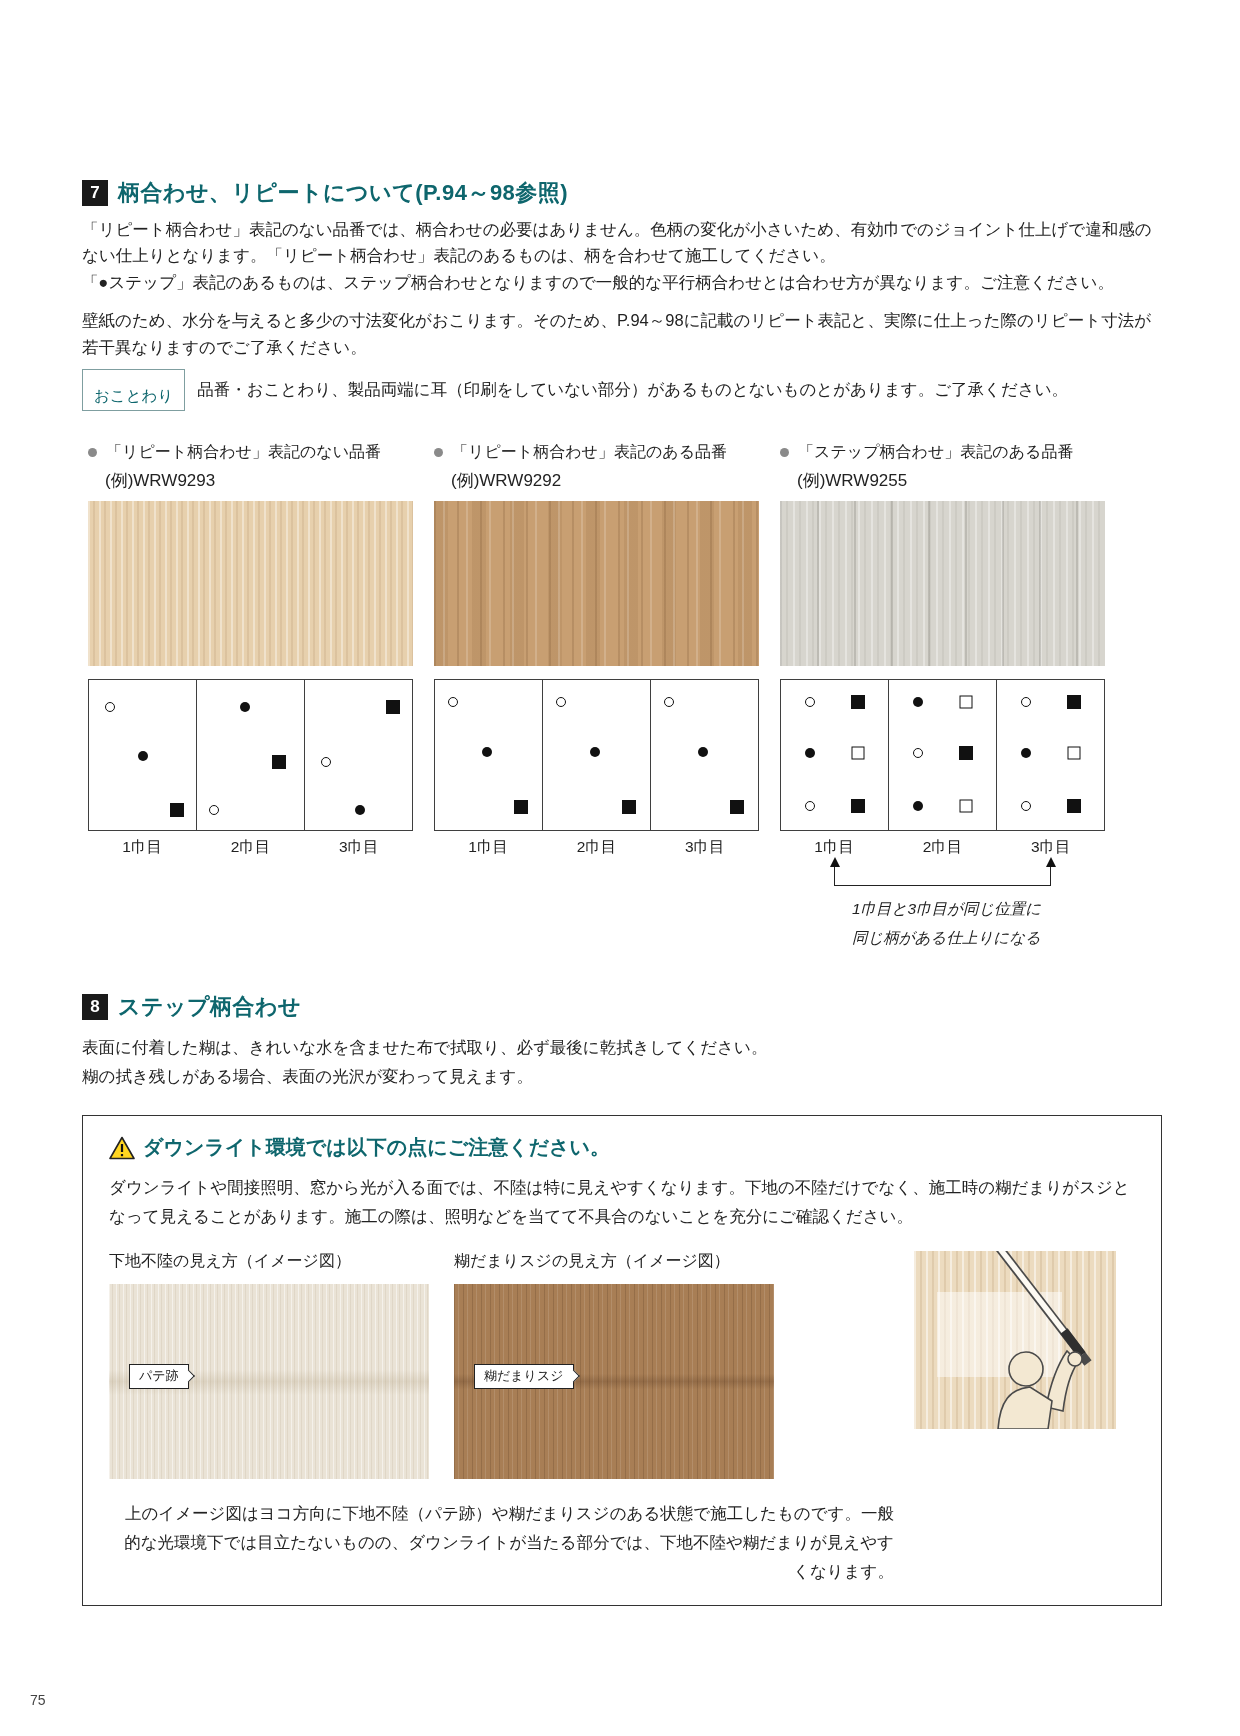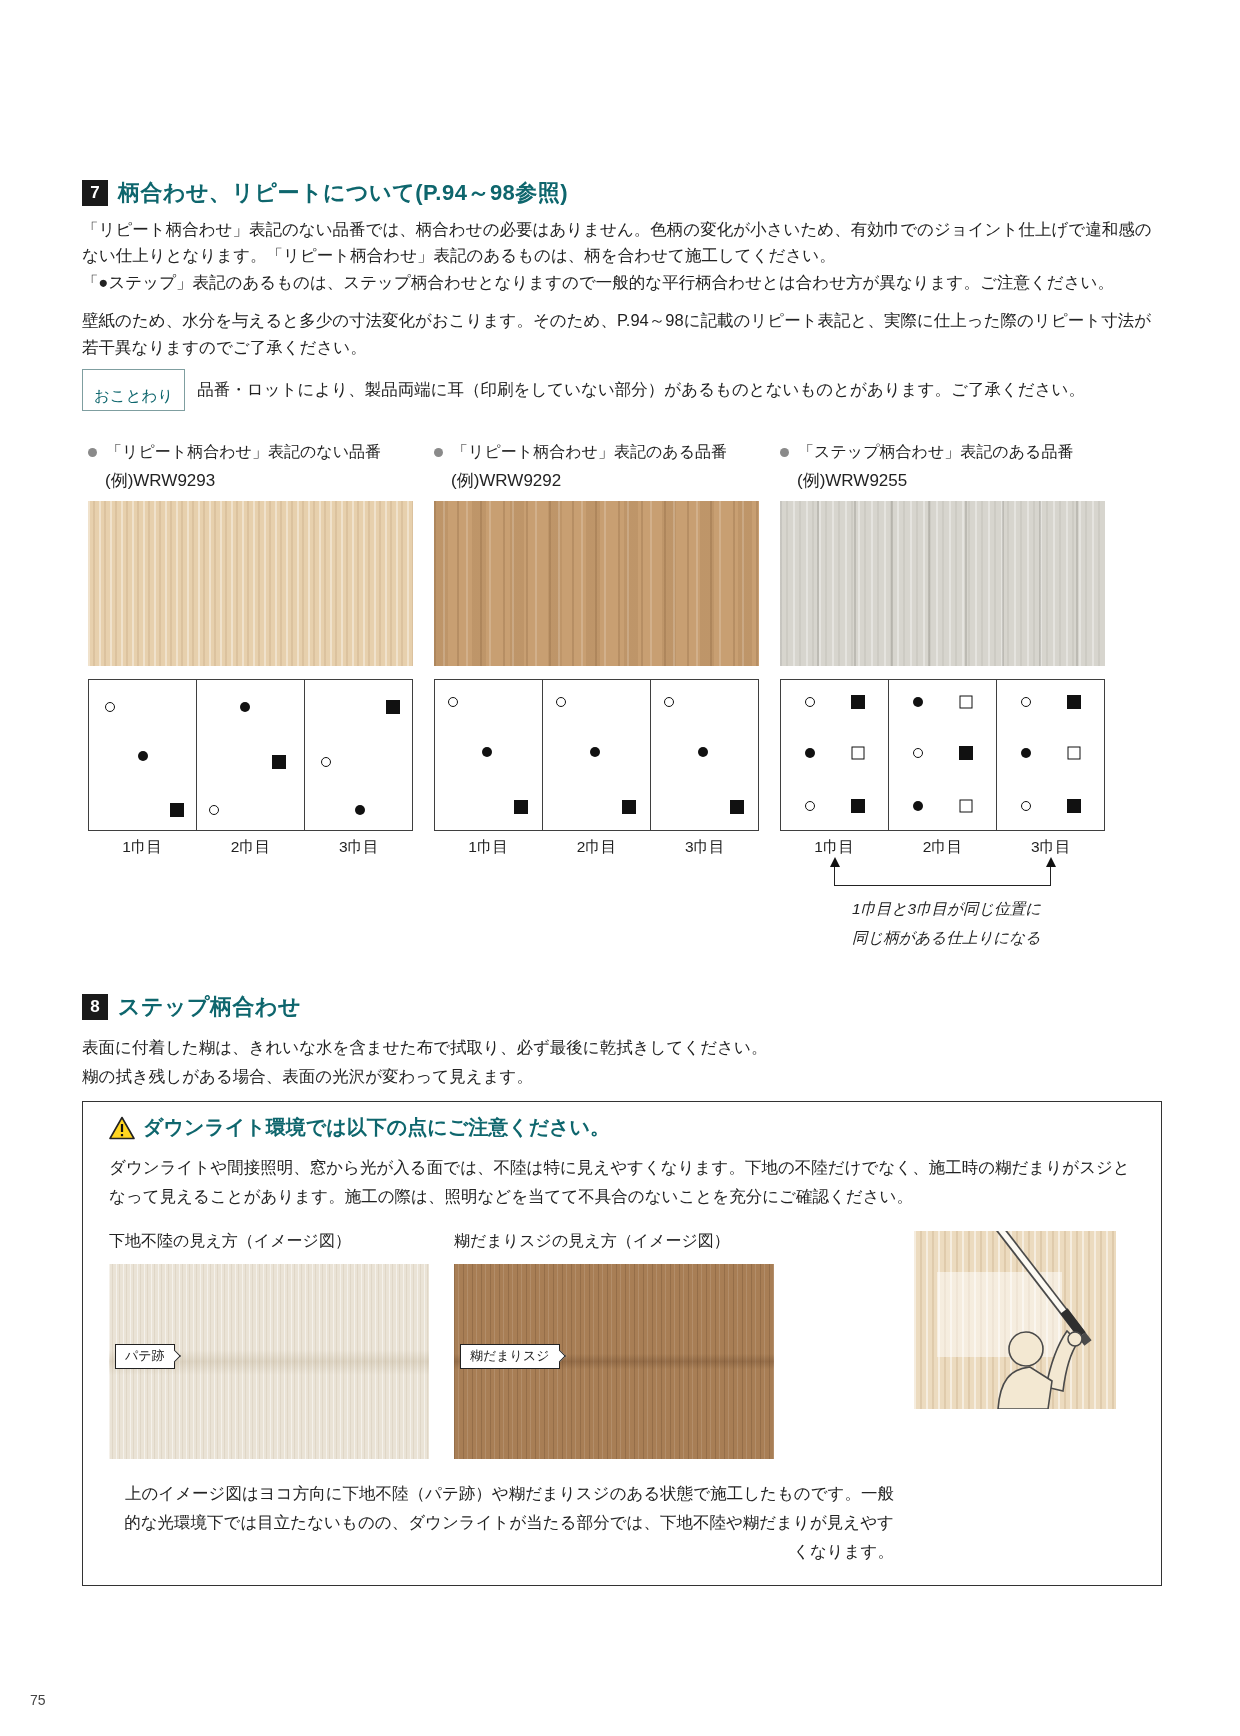--- a/index.html
+++ b/index.html
@@ -72,42 +72,42 @@
     border-left:5px solid transparent; border-right:5px solid transparent; border-bottom:10px solid #111;
   }
   .bracket::before { left:-5.5px; } .bracket::after { right:-5.5px; }
   .step-note { margin:9px 0 0 72px; font-size:15.5px; line-height:1.85;font-style:italic; }
 
   .sec8 { margin-top:40px; }
   .sec8 .body-p { margin-top:2px; }
   .sec8-text { margin-top:12px; }
 
   
-  .caution-box { border:1.5px solid #333; margin-top:12px; padding:12px 26px 20px; }
+  .caution-box { border:1.5px solid #333; margin-top:26px; padding:18px 26px 20px; }
   .cb-title { display:flex; align-items:center; gap:8px; font-size:20px; font-weight:bold; color:var(--accent,#0e666d); }
   .warn-icon { flex:none; width:26px; height:24px; display:block; }
   .cb-body { margin-top:12px; font-size:16.5px; line-height:1.75; }
   .cb-content { display:flex; margin-top:20px; }
   .cb-left { width:775px; }
   .cb-captions { display:flex; font-size:16px; }
   .cb-captions span:first-child { width:345px; }
   .cb-images { display:flex; gap:25px; margin-top:12px; }
   .cb-img { width:320px; height:195px; position:relative; }
   .img-putty { background:
     linear-gradient(180deg, rgba(0,0,0,0) 44%, rgba(160,140,105,.20) 50%, rgba(0,0,0,0) 57%),
     repeating-linear-gradient(90deg, rgba(255,255,255,.5) 0 1px, rgba(0,0,0,0) 1px 3px,
       rgba(170,150,120,.16) 3px 4px, rgba(0,0,0,0) 4px 7px),
     #eae3d6; }
   .img-glue { background:
     linear-gradient(180deg, rgba(0,0,0,0) 46%, rgba(70,40,20,.22) 50%, rgba(0,0,0,0) 54%),
     repeating-linear-gradient(90deg, rgba(60,35,15,.18) 0 1px, rgba(0,0,0,0) 1px 4px,
       rgba(255,255,255,.12) 4px 5px, rgba(0,0,0,0) 5px 9px),
     #a87e55; }
   .callout {
-    position:absolute; left:6px; top:41%;
+    position:absolute; left:20px; top:41%;
     background:#fff; border:1px solid #222; padding:2px 9px 3px; font-size:13px; white-space:nowrap;
   }
   .callout::after {
     content:""; position:absolute; right:-5px; top:50%;
     width:8px; height:8px; background:#fff;
     border-top:1px solid #222; border-right:1px solid #222;
     transform:translateY(-50%) rotate(45deg);
   }
   .cb-bottom { margin-top:20px; font-size:16.5px; line-height:1.75; width:785px;text-align:right; }
   .cb-right { margin-left:30px; width:218px; }
@@ -131,21 +131,21 @@
 
   <div class="sec-header">
     <span class="badge">7</span>
     <span class="sec-title">柄合わせ、リピートについて(P.94～98参照)</span>
   </div>
   <p class="body-p mt8">「リピート柄合わせ」表記のない品番では、柄合わせの必要はありません。色柄の変化が小さいため、有効巾でのジョイント仕上げで違和感のない仕上りとなります。「リピート柄合わせ」表記のあるものは、柄を合わせて施工してください。</p>
   <p class="body-p">「●ステップ」表記のあるものは、ステップ柄合わせとなりますので一般的な平行柄合わせとは合わせ方が異なります。ご注意ください。</p>
   <p class="body-p mt12">壁紙のため、水分を与えると多少の寸法変化がおこります。そのため、P.94～98に記載のリピート表記と、実際に仕上った際のリピート寸法が若干異なりますのでご了承ください。</p>
   <div class="note-row">
     <span class="note-label">おことわり</span>
-    <span>品番・ロットにより、製品両端に耳（印刷をしていない部分）があるものとないものとがあります。ご了承ください。</span>
+    <span>品番・おことわり、製品両端に耳（印刷をしていない部分）があるものとないものとがあります。ご了承ください。</span>
   </div>
 
   <div class="samples">
 
     <div class="sample">
       <div class="bullet-row">
         <span class="bullet"></span>
         <span>「リピート柄合わせ」表記のない品番</span>
       </div>
       <div class="example">(例)WRW9293</div>

